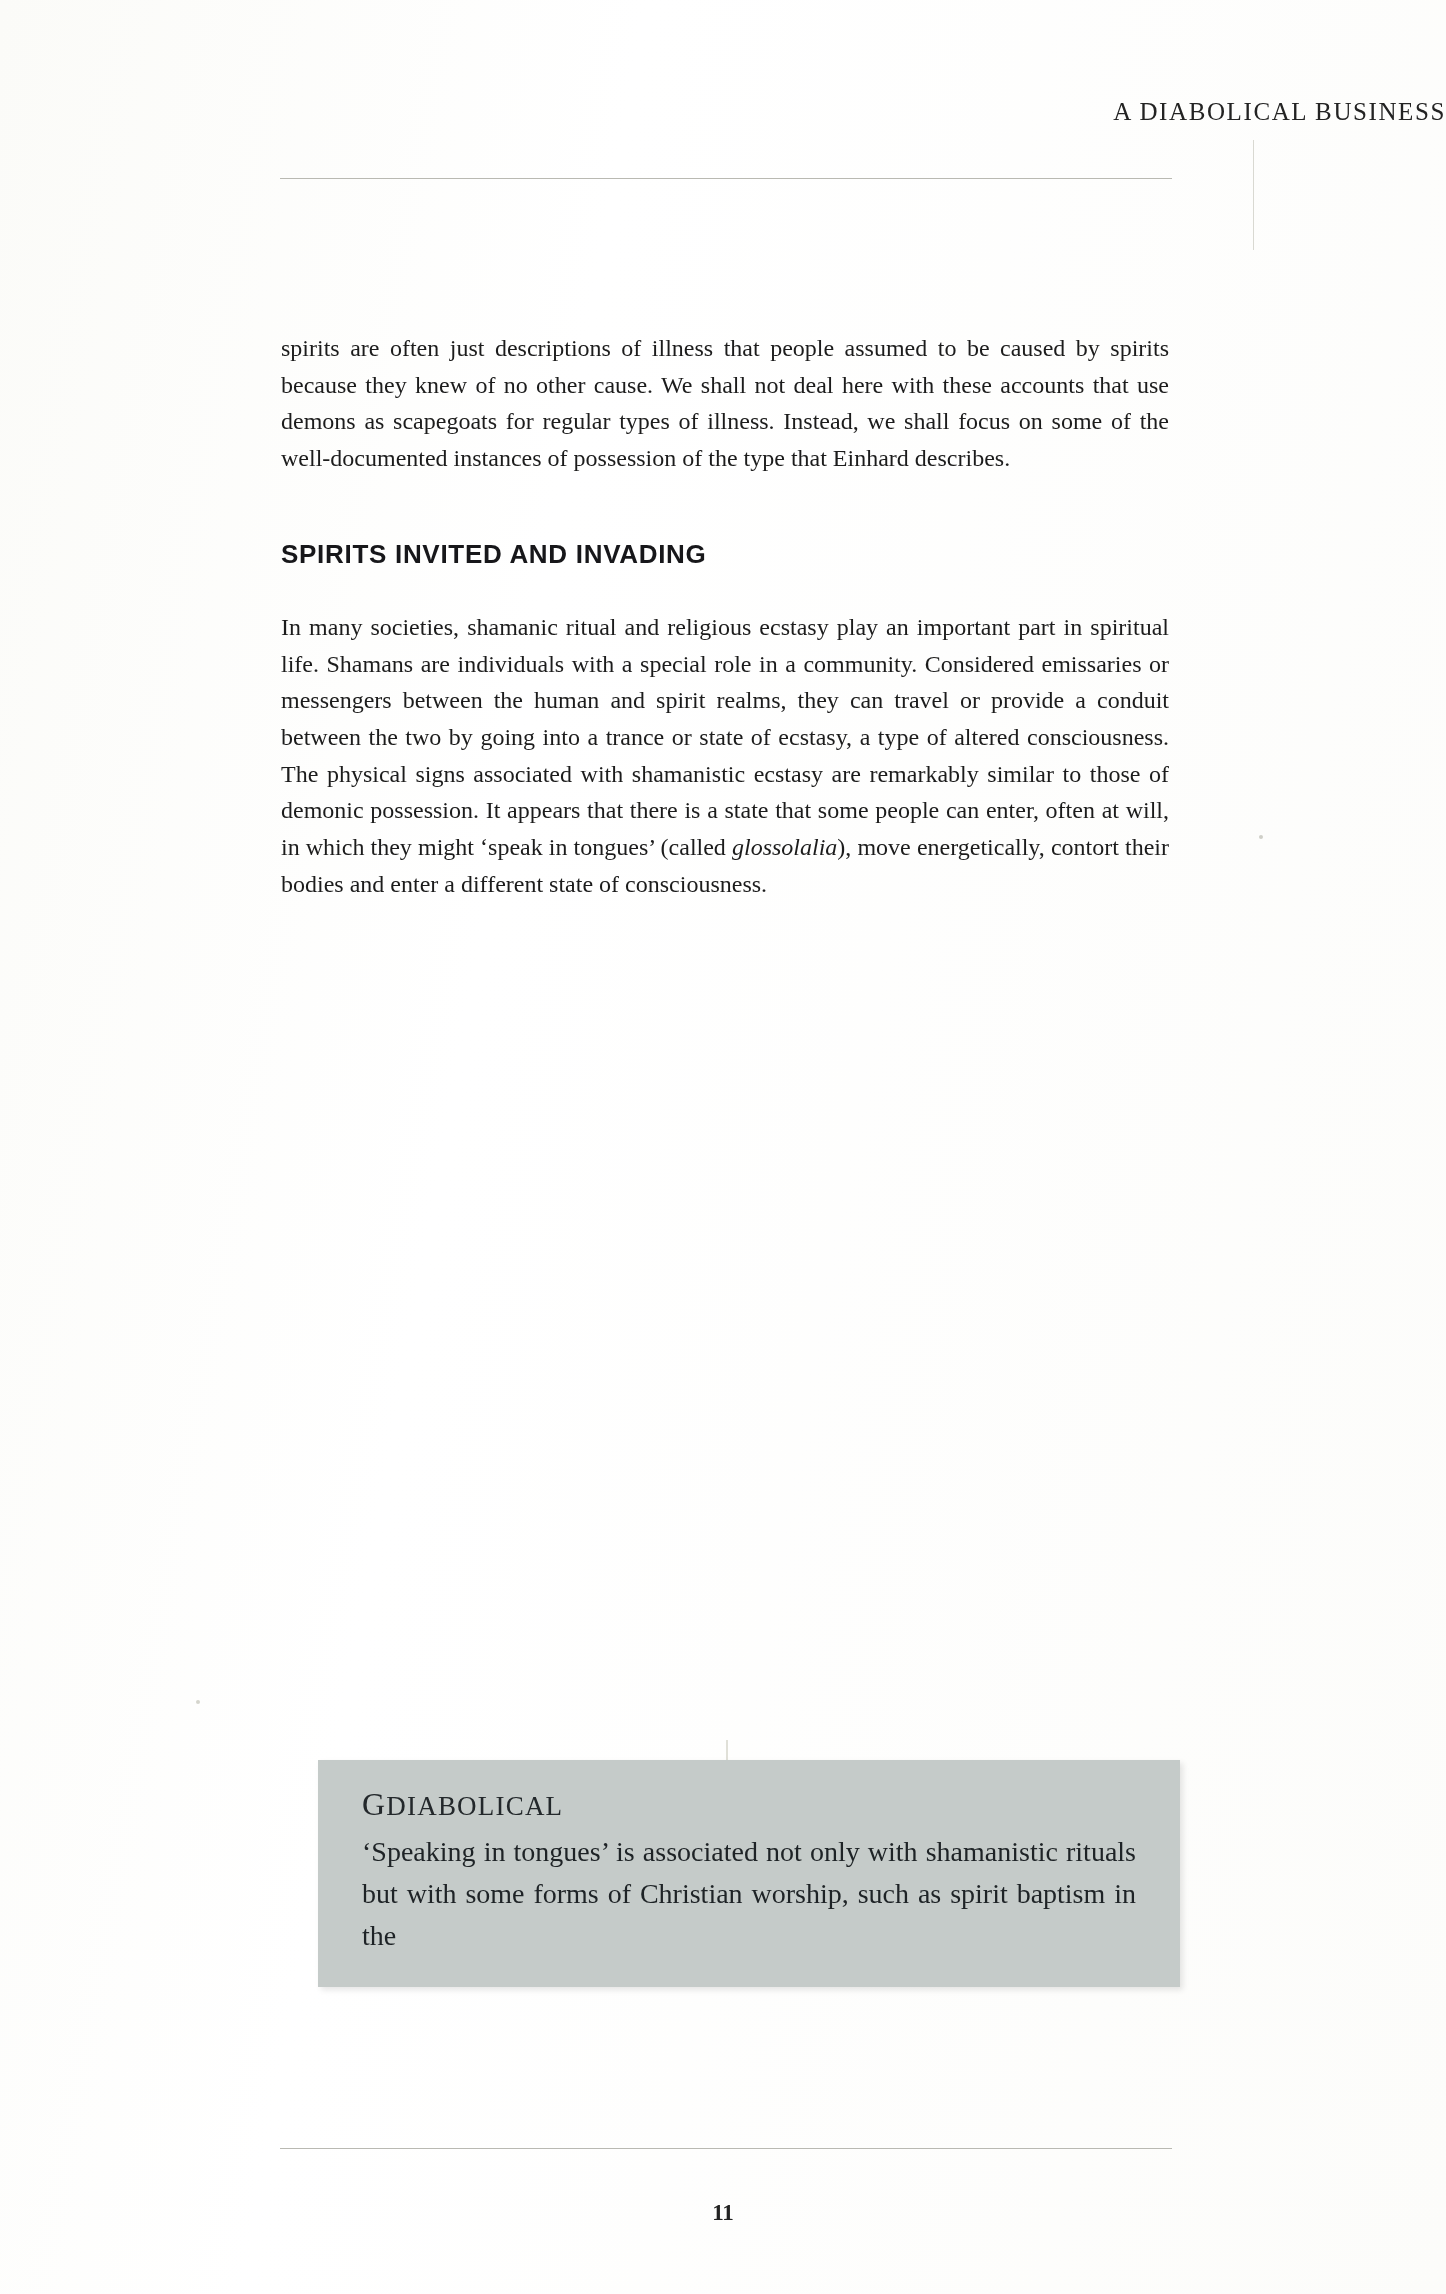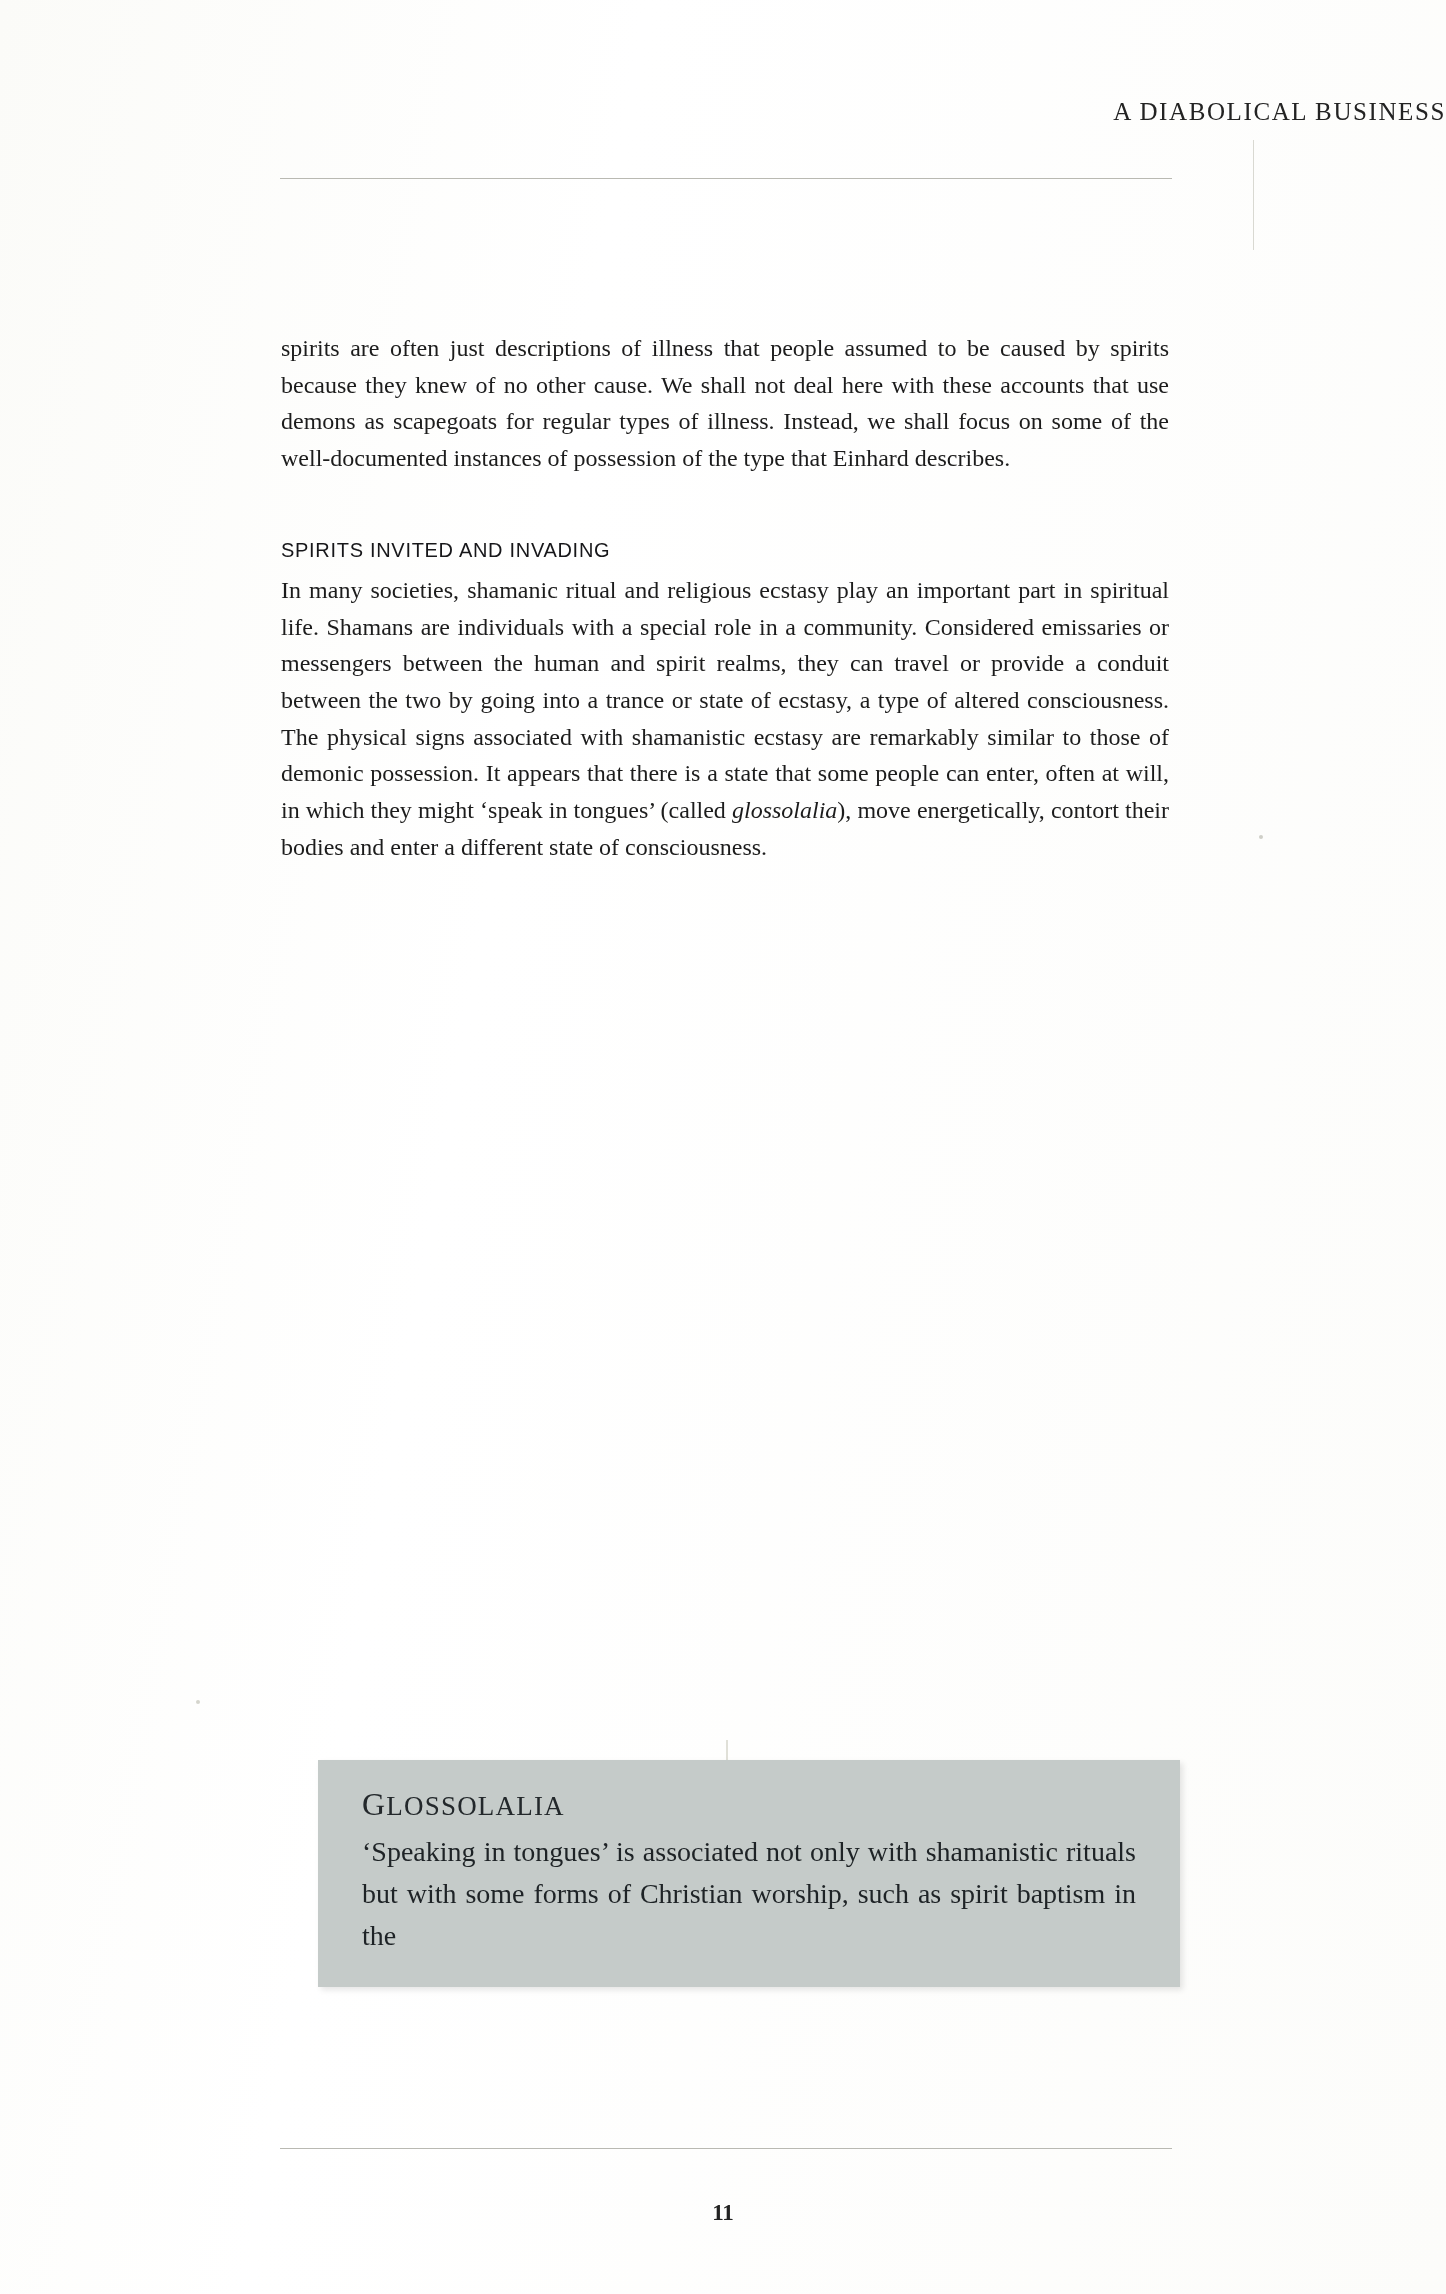--- a/index.html
+++ b/index.html
@@ -71,24 +71,24 @@
     margin: 0 0 0 0;
     font-size: 24px;
     line-height: 1.53;
     text-align: justify;
     text-justify: inter-word;
     color: #1c1c1c;
     hyphens: none;
   }
 
   h2.section-head {
-    margin: 62px 0 10px 0;
+    margin: 62px 0 39px 0;
     font-family: "Liberation Sans", sans-serif;
-    font-size: 20px;
-    font-weight: normal;
+    font-size: 26px;
+    font-weight: bold;
     letter-spacing: 0.7px;
     color: #17171a;
   }
 
   .sidebar-box {
     position: absolute;
     top: 1760px;
     left: 318px;
     width: 862px;
     min-height: 213px;
@@ -184,21 +184,21 @@
 
     <p class="body">spirits are often just descriptions of illness that people assumed to be caused by spirits because they knew of no other cause. We shall not deal here with these accounts that use demons as scapegoats for regular types of illness. Instead, we shall focus on some of the well-documented instances of possession of the type that Einhard describes.</p>
 
     <h2 class="section-head">SPIRITS INVITED AND INVADING</h2>
 
     <p class="body"><span>In many societies, shamanic ritual and religious ecstasy play an important part in spiritual life. Shamans are individuals with a special role in a community. Considered emissaries or messengers between the human and spirit realms, they can travel or provide a conduit between the two by going into a trance or state of ecstasy, a type of altered consciousness. The physical signs associated with shamanistic ecstasy are remarkably similar to those of demonic possession. It appears that there is a state that some people can enter, often at will, in which they might ‘speak in tongues’ (called </span><em class="italic">glossolalia</em><span>), move energetically, contort their bodies and enter a different state of consciousness.</span></p>
 
   </div>
 
   <div class="sidebar-box">
-    <div class="sidebar-title"><span class="cap">G</span><span>LOSSOLALIA</span></div>
+    <div class="sidebar-title"><span class="cap">G</span><span>DIABOLICAL</span></div>
     <div class="sidebar-text">‘Speaking in tongues’ is associated not only with shamanistic rituals but with some forms of Christian worship, such as spirit baptism in the</div>
   </div>
 
   <div class="rule-bottom"></div>
 
   <div class="folio">11</div>
 
 </div>
 
 </body></html>

